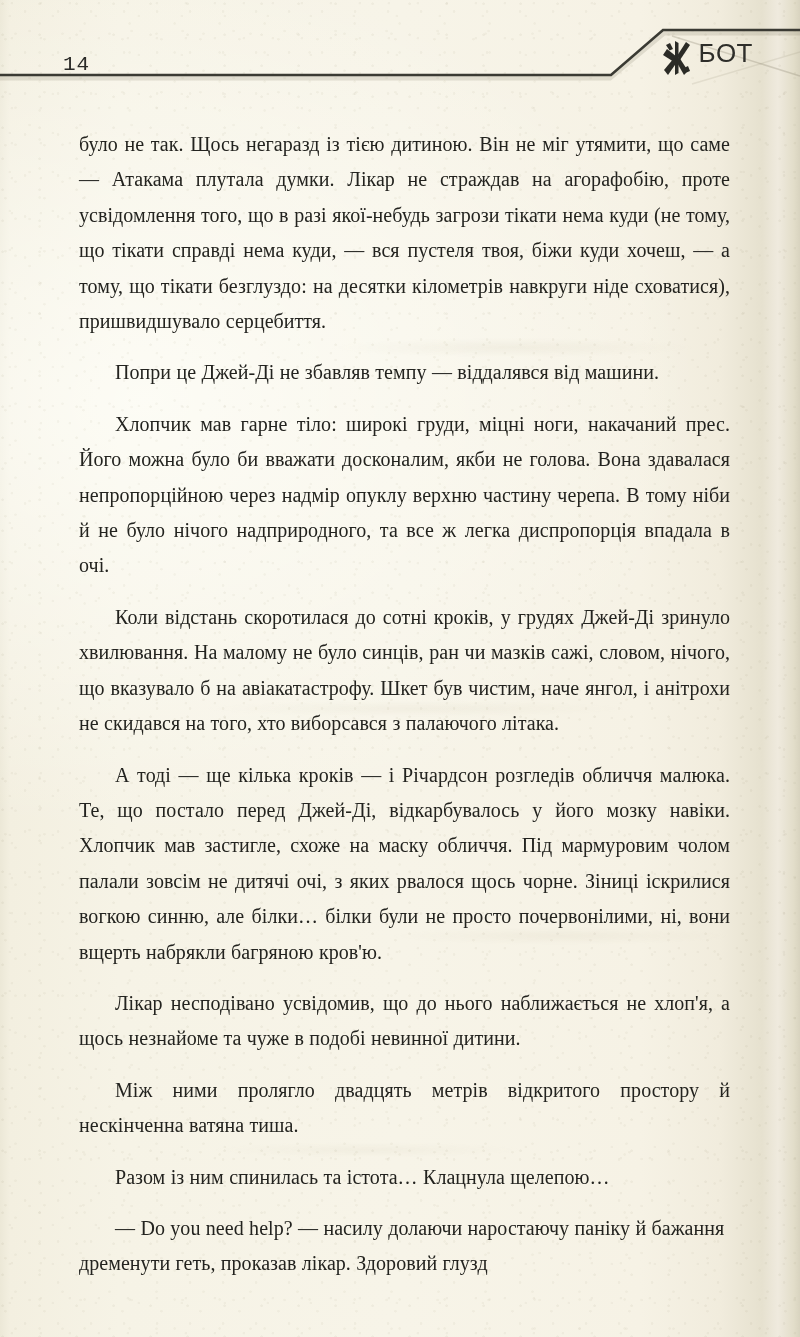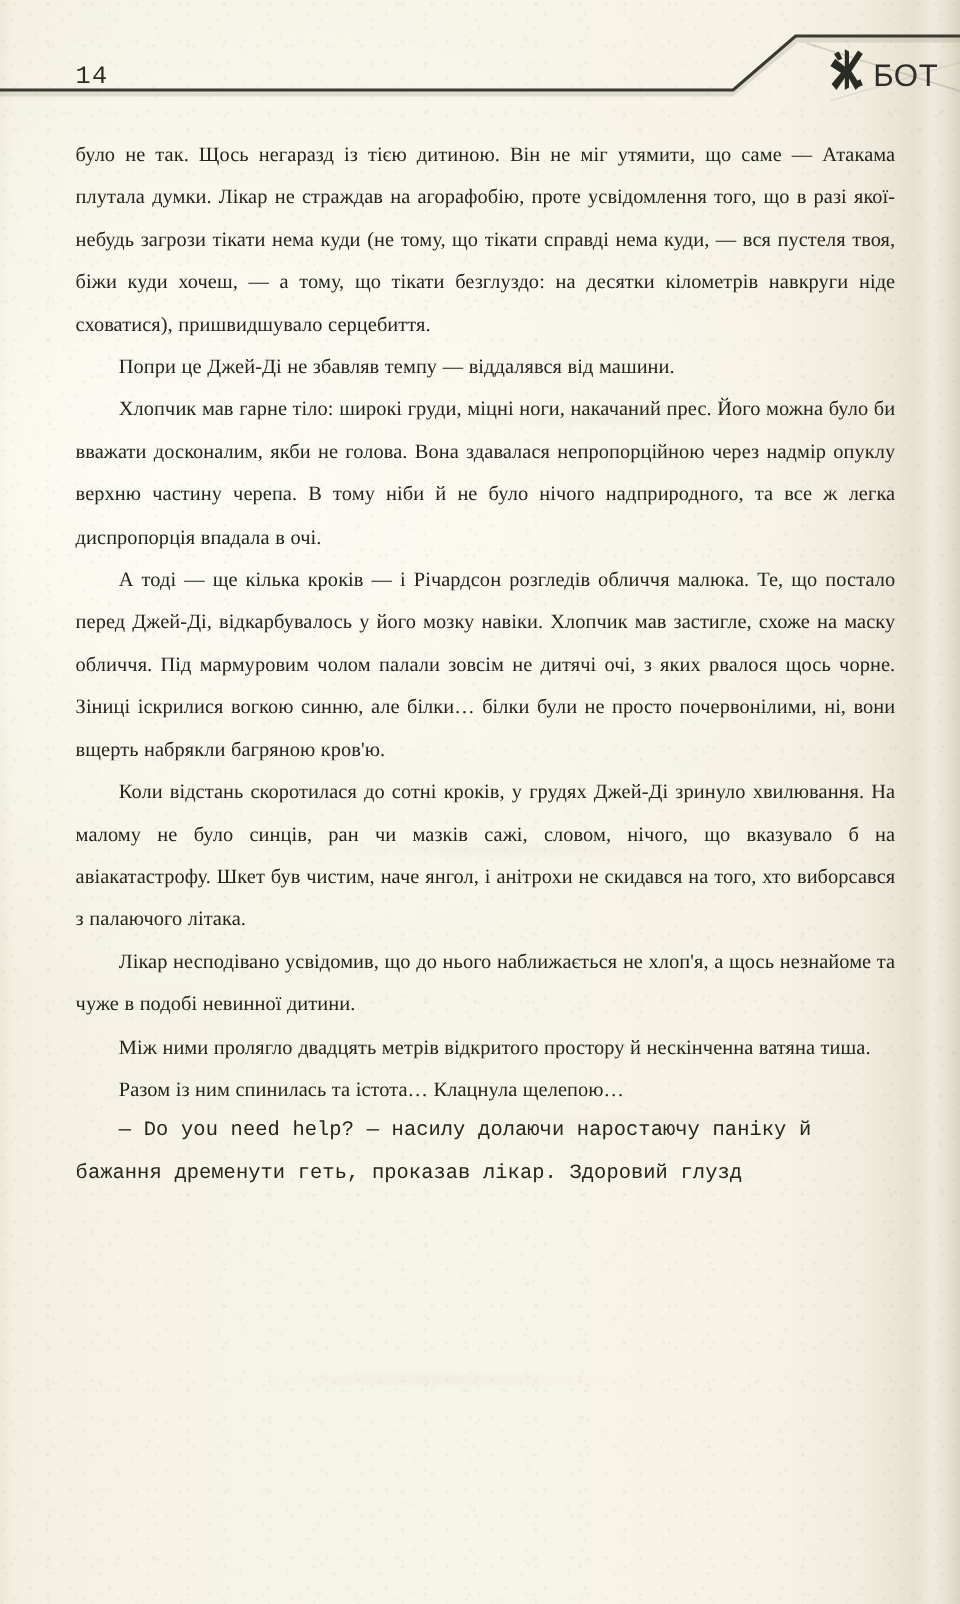--- a/index.html
+++ b/index.html
@@ -89,24 +89,24 @@
     margin-top: 15px;
   }
   .header-rule-svg {
     position: absolute;
     left: 0; top: 0;
     width: 800px; height: 100px;
     display: block;
   }
   .brand {
     position: absolute;
-    right: 18px;
+    right: 47px;
     top: 40px;
     display: flex;
-    align-items: flex-end;
+    align-items: flex-start;
     gap: 7px;
     z-index: 4;
   }
   .brand-mark {
     width: 30px;
     height: 36px;
     display: block;
   }
   .brand-text {
     font-family: "Liberation Sans", "DejaVu Sans", sans-serif;
@@ -118,33 +118,33 @@
 
   
   .content {
     position: absolute;
     left: 63px;
     top: 111px;
     width: 683px;
     z-index: 2;
   }
   p.para {
-    margin: 0;
+    margin: 16px;
     text-indent: 36px;
     text-align: justify;
     text-justify: inter-word;
-    font-size: 17px;
+    font-size: 20px;
     line-height: 35.4px;
     color: #23231f;
     letter-spacing: 0.05px;
     word-spacing: 0.3px;
     hyphens: manual;
   }
   p.para.no-indent { text-indent: 0; }
-  p.para:last-child { text-align: left; font-family: Liberation Mono, monospace; }
+  p.para:last-child { text-align: left; }
 </style>
 </head>
 <body>
 
 <div class="page">
 
   <div class="header">
 
     <svg class="header-rule-svg" viewBox="0 0 800 100" preserveAspectRatio="none" aria-hidden="true">
 
@@ -178,21 +178,21 @@
         </g>
       </svg>
       <span class="brand-text">БОТ</span>
     </div>
   </div>
 
   <div class="content">
     <p class="para no-indent">було не так. Щось негаразд із тією дитиною. Він не міг утямити, що саме — Атакама плутала думки. Лікар не страждав на агорафобію, проте усвідомлення того, що в разі якої-небудь загрози тікати нема куди (не тому, що тікати справді нема куди, — вся пустеля твоя, біжи куди хочеш, — а тому, що тікати безглуздо: на десятки кілометрів навкруги ніде сховатися), пришвидшувало серцебиття.</p>
     <p class="para">Попри це Джей-Ді не збавляв темпу — віддалявся від машини.</p>
     <p class="para">Хлопчик мав гарне тіло: широкі груди, міцні ноги, накачаний прес. Його можна було би вважати досконалим, якби не голова. Вона здавалася непропорційною через надмір опуклу верхню частину черепа. В тому ніби й не було нічого надприродного, та все ж легка диспропорція впадала в очі.</p>
+    <p class="para">Коли відстань скоротилася до сотні кроків, у грудях Джей-Ді зринуло хвилювання. На малому не було синців, ран чи мазків сажі, словом, нічого, що вказувало б на авіакатастрофу. Шкет був чистим, наче янгол, і анітрохи не скидався на того, хто виборсався з палаючого літака.</p>
     <p class="para">А тоді — ще кілька кроків — і Річардсон розгледів обличчя малюка. Те, що постало перед Джей-Ді, відкарбувалось у його мозку навіки. Хлопчик мав застигле, схоже на маску обличчя. Під мармуровим чолом палали зовсім не дитячі очі, з яких рвалося щось чорне. Зіниці іскрилися вогкою синню, але білки… білки були не просто почервонілими, ні, вони вщерть набрякли багряною кров'ю.</p>
-    <p class="para">Коли відстань скоротилася до сотні кроків, у грудях Джей-Ді зринуло хвилювання. На малому не було синців, ран чи мазків сажі, словом, нічого, що вказувало б на авіакатастрофу. Шкет був чистим, наче янгол, і анітрохи не скидався на того, хто виборсався з палаючого літака.</p>
     <p class="para">Лікар несподівано усвідомив, що до нього наближається не хлоп'я, а щось незнайоме та чуже в подобі невинної дитини.</p>
     <p class="para">Між ними пролягло двадцять метрів відкритого простору й нескінченна ватяна тиша.</p>
     <p class="para">Разом із ним спинилась та істота… Клацнула щелепою…</p>
     <p class="para">— Do you need help? — насилу долаючи наростаючу паніку й бажання дременути геть, проказав лікар. Здоровий глузд</p>
   </div>
 
 </div>
 
 </body></html>

